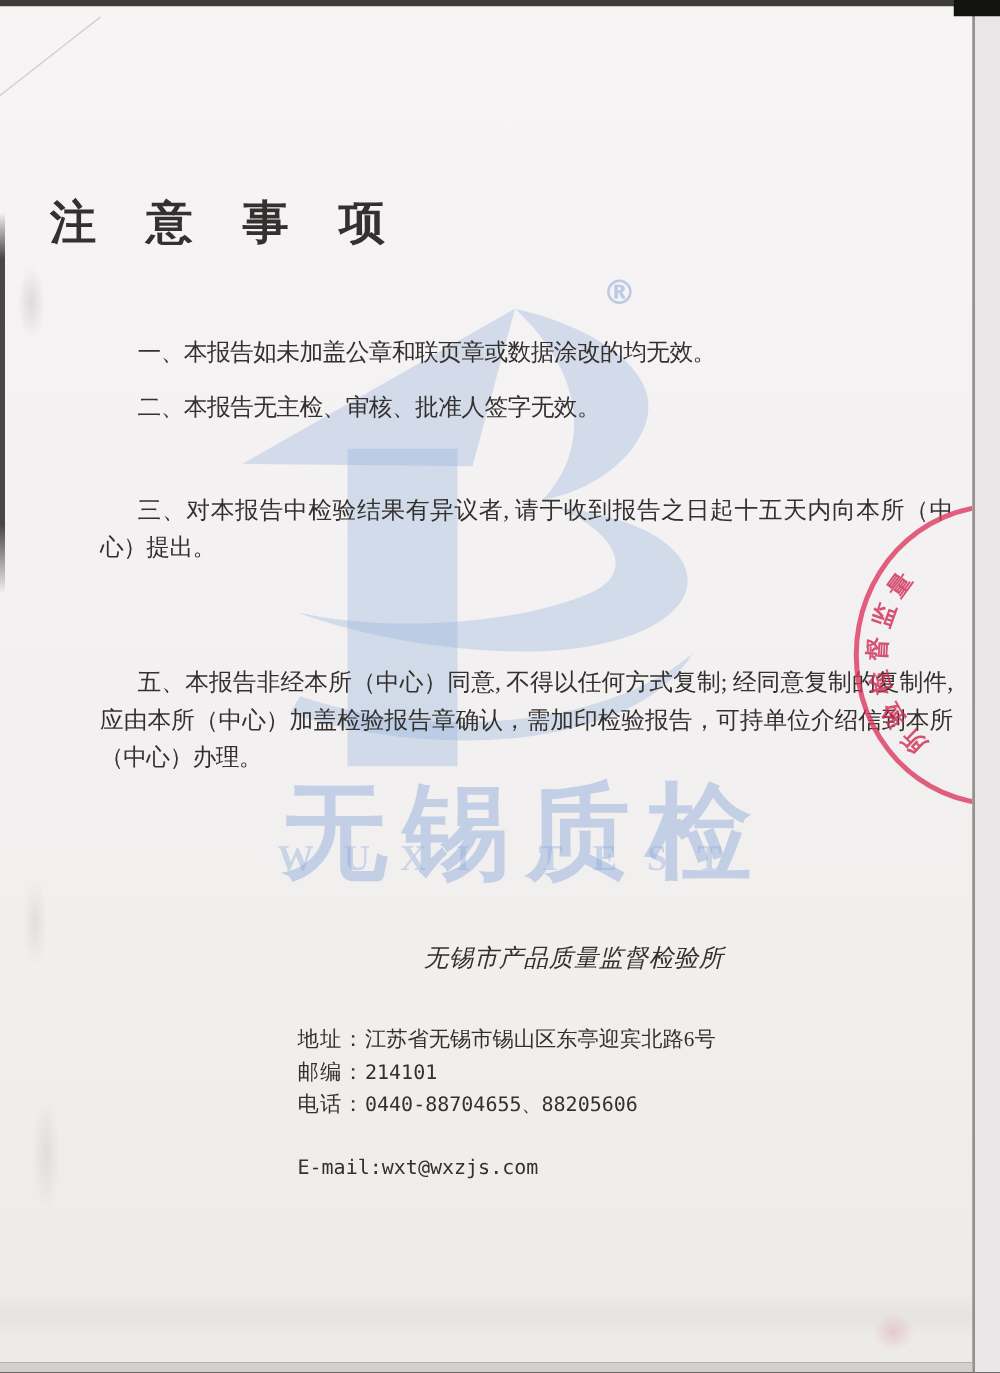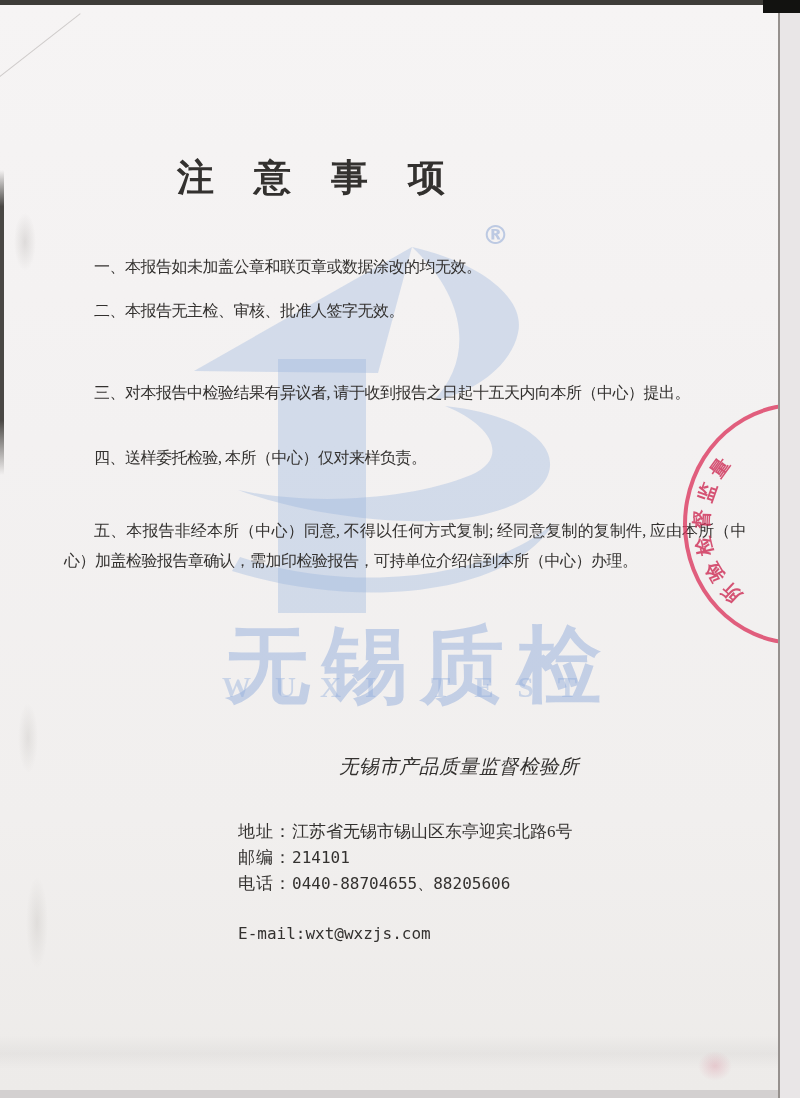--- a/index.html
+++ b/index.html
@@ -30,24 +30,24 @@
   
   .logo-wm{position:absolute;left:180px;top:222px;width:390px;height:392px;}
   .reg-mark{position:absolute;left:482px;top:214px;font-family:"DejaVu Sans","Liberation Sans",sans-serif;
         font-size:27px;font-weight:bold;color:rgba(142,168,214,0.55);}
   .wm-cn{position:absolute;left:226px;top:604px;font-family:"DejaVu Sans","Liberation Sans",sans-serif;
         font-size:84px;font-weight:bold;letter-spacing:13px;color:rgba(124,157,214,0.40);white-space:nowrap;}
   .wm-en{position:absolute;left:222px;top:666px;font-family:Liberation Serif, serif;
         font-size:29px;font-weight:bold;letter-spacing:24px;color:rgba(140,170,220,0.40);white-space:nowrap;}
 
   
-  .title{position:absolute;left:0;top:148px;width:622px;text-align:center;
+  .title{position:absolute;left:0;top:148px;width:622px;text-align:left;
         font-size:37px;font-weight:bold;letter-spacing:40px;text-indent:40px;color:#33312f;white-space:nowrap;}
-  .notice{position:absolute;left:64px;width:682px;font-size:16px;letter-spacing:-0.5px;
-        line-height:30px;color:#33312f;text-indent:30px;text-align:justify;margin:0;}
+  .notice{position:absolute;left:64px;width:682px;font-size:19px;letter-spacing:-0.5px;
+        line-height:30px;color:#33312f;text-indent:30px;text-align:justify;margin:16px;}
   .org{position:absolute;left:339px;top:748px;font-size:19.5px;letter-spacing:0.5px;color:#33312f;white-space:nowrap;font-style:italic;}
   .cline{position:absolute;left:238px;font-size:17px;color:#33312f;white-space:nowrap;}
   .cline .clabel{letter-spacing:1px;margin-top:48px;}
   .cline.mono, .cline .mono-val{font-family:"DejaVu Sans Mono",monospace;font-size:16px;}
 
   
   .seal{position:absolute;left:683px;top:398px;width:228px;height:242px;}
   .seal-ring{position:absolute;left:0;top:0;width:220px;height:234px;border-radius:50%;
         border:4px solid rgba(219,52,92,0.78);}
   .seal-char{position:absolute;left:114px;top:121px;font-family:"DejaVu Serif","Liberation Serif",serif;
@@ -83,21 +83,20 @@
     </div>
     <div class="reg-mark">®</div>
     <div class="wm-cn">无锡质检</div>
     <div class="wm-en">WUXI TEST</div>
 
     <div class="title">注意事项</div>
 
     <p class="notice" style="top:247px"><span>一、</span><span>本报告如未加盖公章和联页章或数据涂改的均无效。</span></p>
     <p class="notice" style="top:291px"><span>二、</span><span>本报告无主检、审核、批准人签字无效。</span></p>
     <p class="notice" style="top:373px"><span>三、</span><span>对本报告中检验结果有异议者, 请于收到报告之日起十五天内向本所（中心）提出。</span></p>
-    <p class="notice" style="top:438px"><span>四、</span><span>送样委托检验, 本所（中心）仅对来样负责。</span></p>
     <p class="notice" style="top:511px"><span>五、</span><span>本报告非经本所（中心）同意, 不得以任何方式复制; 经同意复制的复制件, 应由本所（中心）加盖检验报告章确认，需加印检验报告，可持单位介绍信到本所（中心）办理。</span></p>
 
     <div class="org">无锡市产品质量监督检验所</div>
 
     <div class="cline" style="top:815px"><span class="clabel">地址：</span><span>江苏省无锡市锡山区东亭迎宾北路6号</span></div>
     <div class="cline" style="top:841px"><span class="clabel">邮编：</span><span class="mono-val">214101</span></div>
     <div class="cline" style="top:867px"><span class="clabel">电话：</span><span class="mono-val">0440-88704655、88205606</span></div>
     <div class="cline mono" style="top:919px"><span>E-mail:wxt@wxzjs.com</span></div>
 
     <div class="seal">

